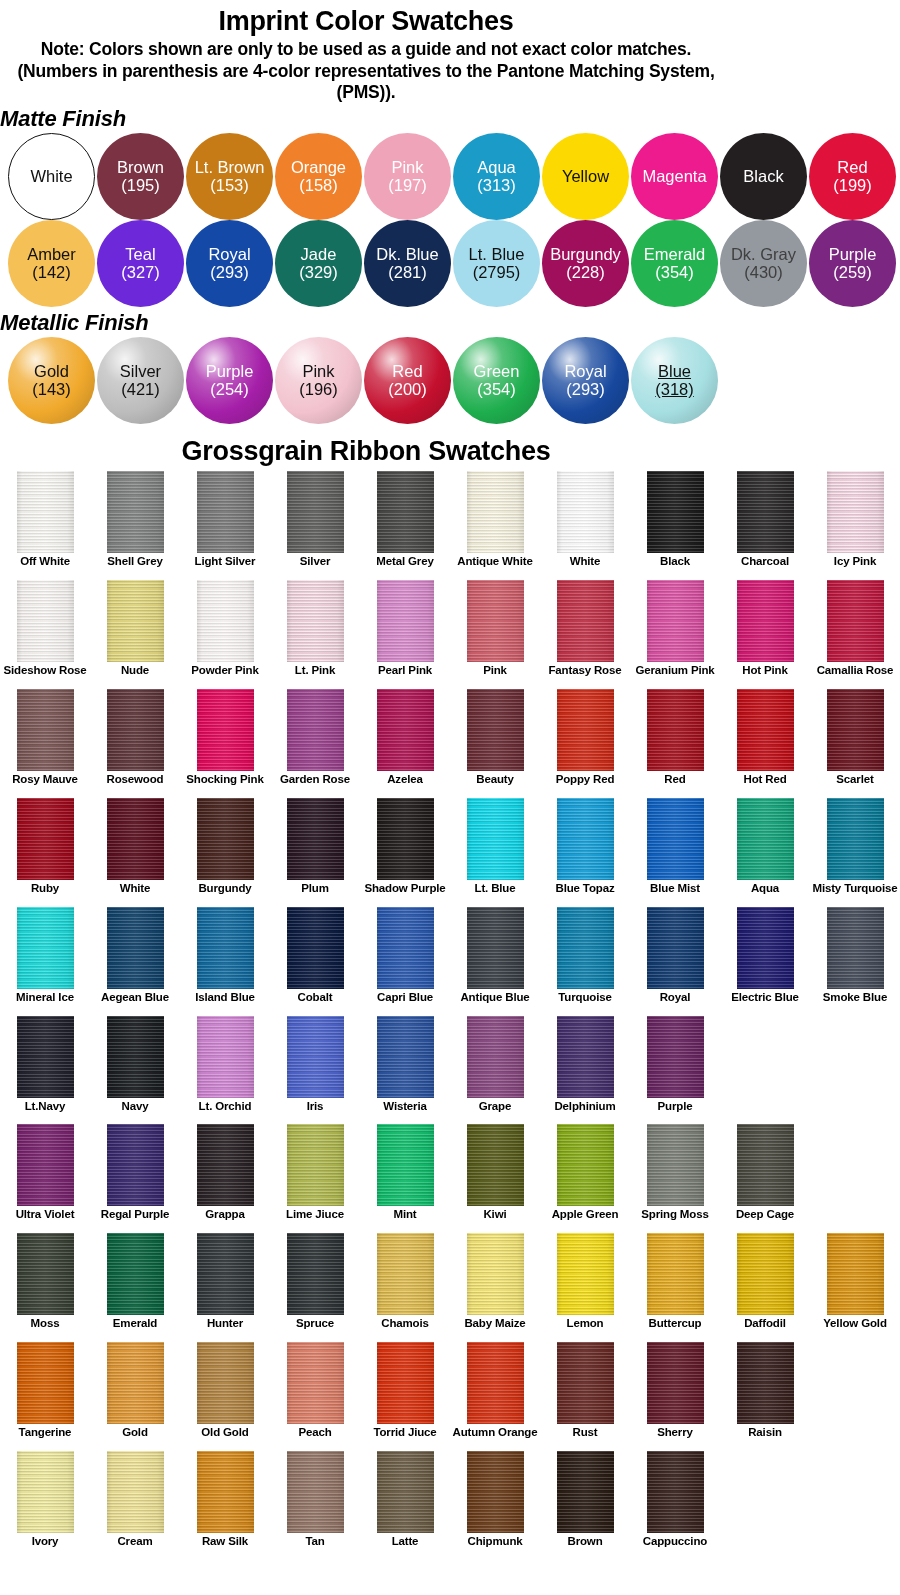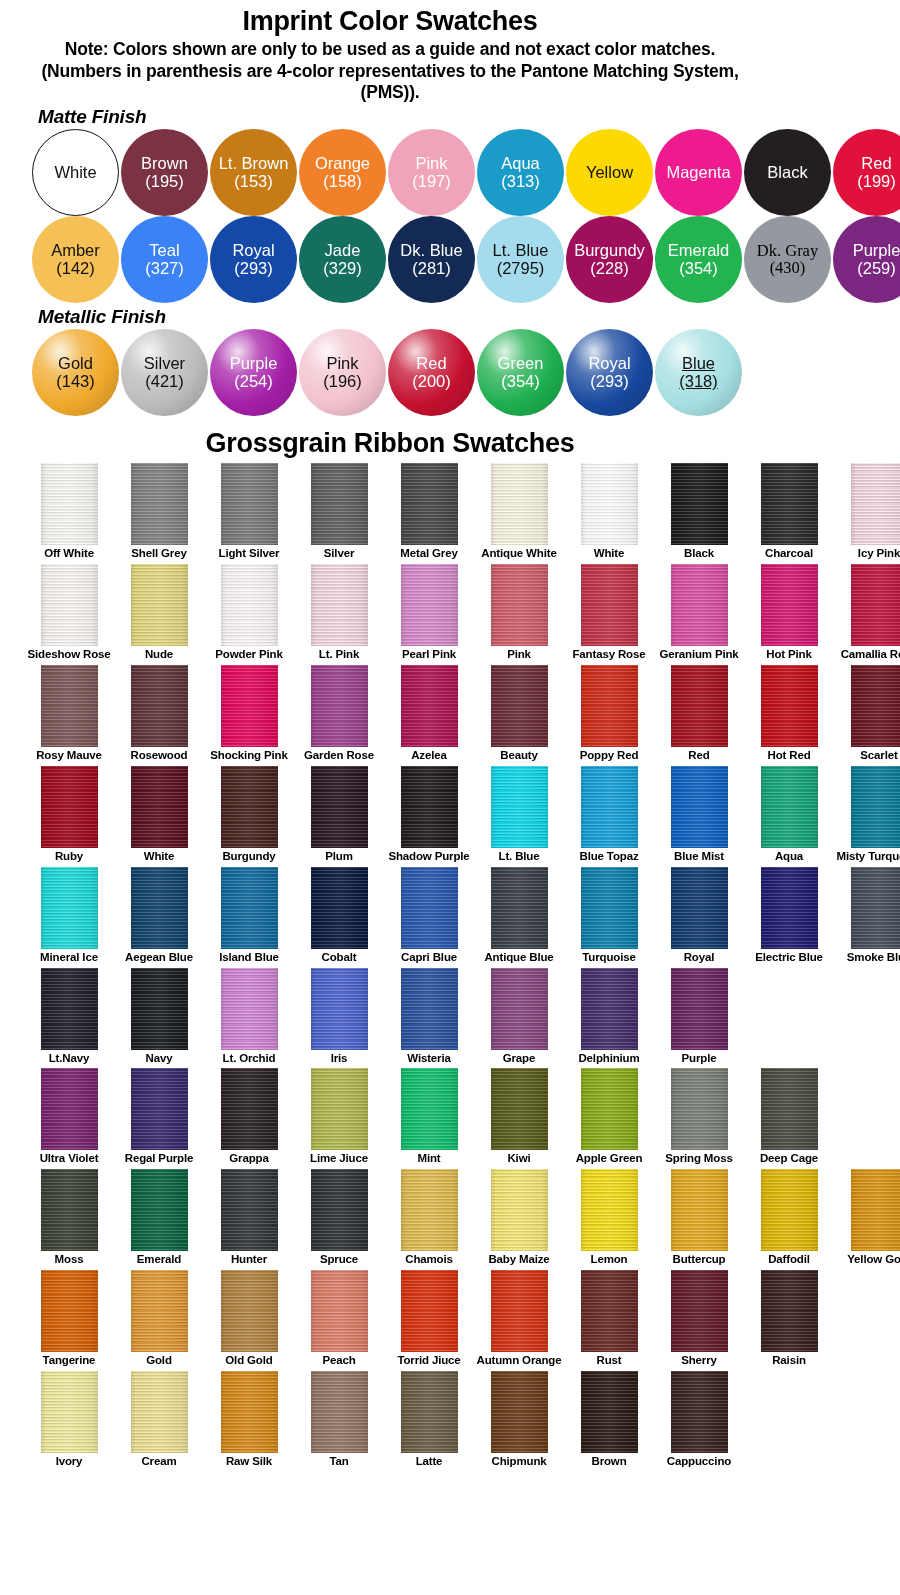--- a/index.html
+++ b/index.html
@@ -3,45 +3,44 @@
 <meta charset="utf-8">
 <style>
   html,body{margin:0;padding:0;}
   body{
     width:900px;
     background:#ffffff;
     font-family:"Liberation Sans", sans-serif;
     color:#000;
     -webkit-font-smoothing:none;
   }
-  .page{width:732px;position:relative;margin-left:24px;}
+  .page{width:732px;position:relative;}
 
   
   .imprint-title{
     text-align:center;
     font-size:27px;
     font-weight:bold;
     letter-spacing:-0.3px;
     padding-top:7px;
     line-height:1.05;
   }
   .note-line{
     text-align:center;
     font-size:17.5px;
     font-weight:bold;
     line-height:1.22;
     letter-spacing:-0.2px;
   }
   .note-wrap{margin-top:4px;}
 
   .finish-label{
-    font-size:19px;
+    font-size:22px;
     font-weight:bold;
     font-style:italic;
-    padding-left:14px;
     margin-top:3px;
     margin-bottom:1px;
     letter-spacing:-0.2px;
   }
 
   
   .circle-row{
     display:flex;
     justify-content:flex-start;
     padding-left:8px;
@@ -78,20 +77,21 @@
     font-weight:bold;
     letter-spacing:-0.3px;
     margin-top:12px;
     margin-bottom:4px;
   }
 
   
   .ribbon-grid{
     display:flex;
     flex-direction:column;
+    gap:8px;
   }
   .ribbon-row{
     display:flex;
     width:900px;
   }
   .ribbon-cell{
     width:90px;
     flex:0 0 90px;
     display:flex;
     flex-direction:column;
@@ -205,21 +205,21 @@
           <div class="circle" style="background: rgb(224, 18, 60); color: rgb(255, 255, 255);">
             <div class="cname">Red</div>
             <div class="cpms">(199)</div>
           </div>
         </div>
         <div class="circle-row">
           <div class="circle" style="background: rgb(245, 192, 85); color: rgb(17, 17, 17);">
             <div class="cname">Amber</div>
             <div class="cpms">(142)</div>
           </div>
-          <div class="circle" style="background: #3b82f6; color: rgb(255, 255, 255);">
+          <div class="circle" style="background: #6d28d9; color: rgb(255, 255, 255);">
             <div class="cname">Teal</div>
             <div class="cpms">(327)</div>
           </div>
           <div class="circle" style="background: rgb(20, 73, 168); color: rgb(255, 255, 255);">
             <div class="cname">Royal</div>
             <div class="cpms">(293)</div>
           </div>
           <div class="circle" style="background: rgb(21, 111, 95); color: rgb(255, 255, 255);">
             <div class="cname">Jade</div>
             <div class="cpms">(329)</div>
@@ -233,21 +233,21 @@
             <div class="cpms">(2795)</div>
           </div>
           <div class="circle" style="background: rgb(160, 15, 91); color: rgb(255, 255, 255);">
             <div class="cname">Burgundy</div>
             <div class="cpms">(228)</div>
           </div>
           <div class="circle" style="background: rgb(35, 180, 81); color: rgb(255, 255, 255);">
             <div class="cname">Emerald</div>
             <div class="cpms">(354)</div>
           </div>
-          <div class="circle" style="background: rgb(147, 153, 159); color: #000000; font-family: Liberation Serif, serif;">
+          <div class="circle" style="background: rgb(147, 153, 159); color: #404040;">
             <div class="cname">Dk. Gray</div>
             <div class="cpms">(430)</div>
           </div>
           <div class="circle" style="background: rgb(123, 39, 129); color: rgb(255, 255, 255);">
             <div class="cname">Purple</div>
             <div class="cpms">(259)</div>
           </div>
         </div>
       </div>
 

